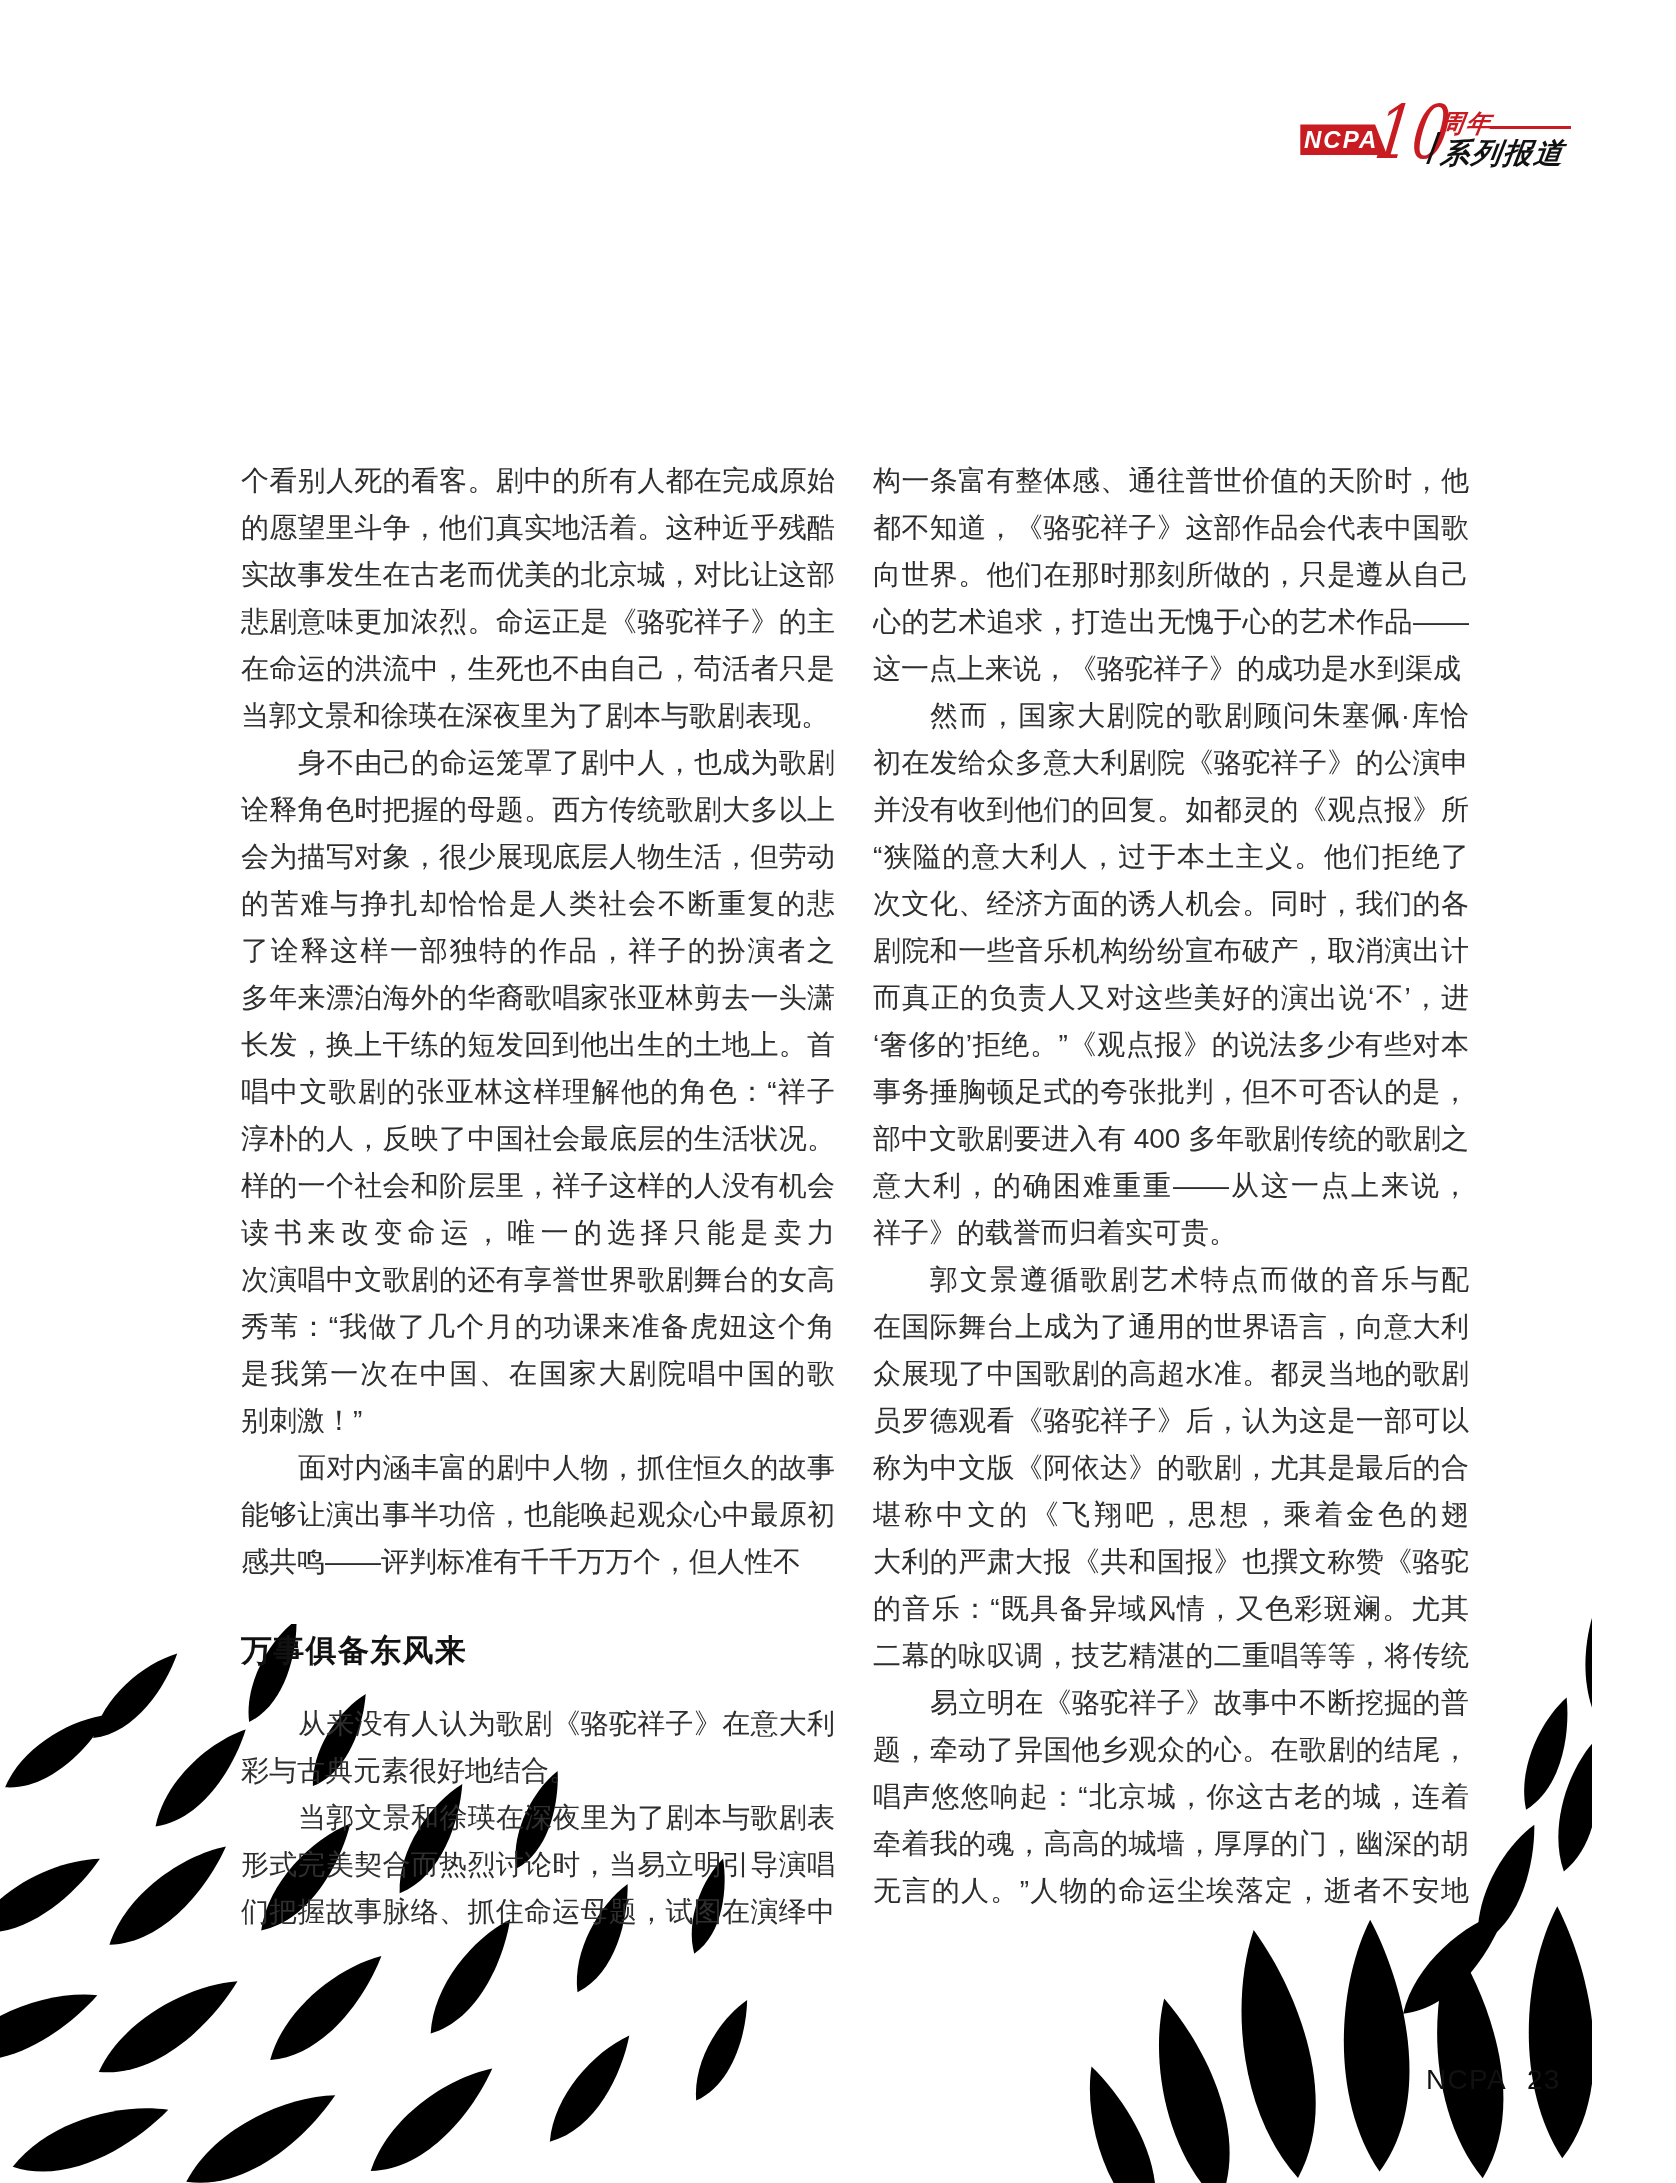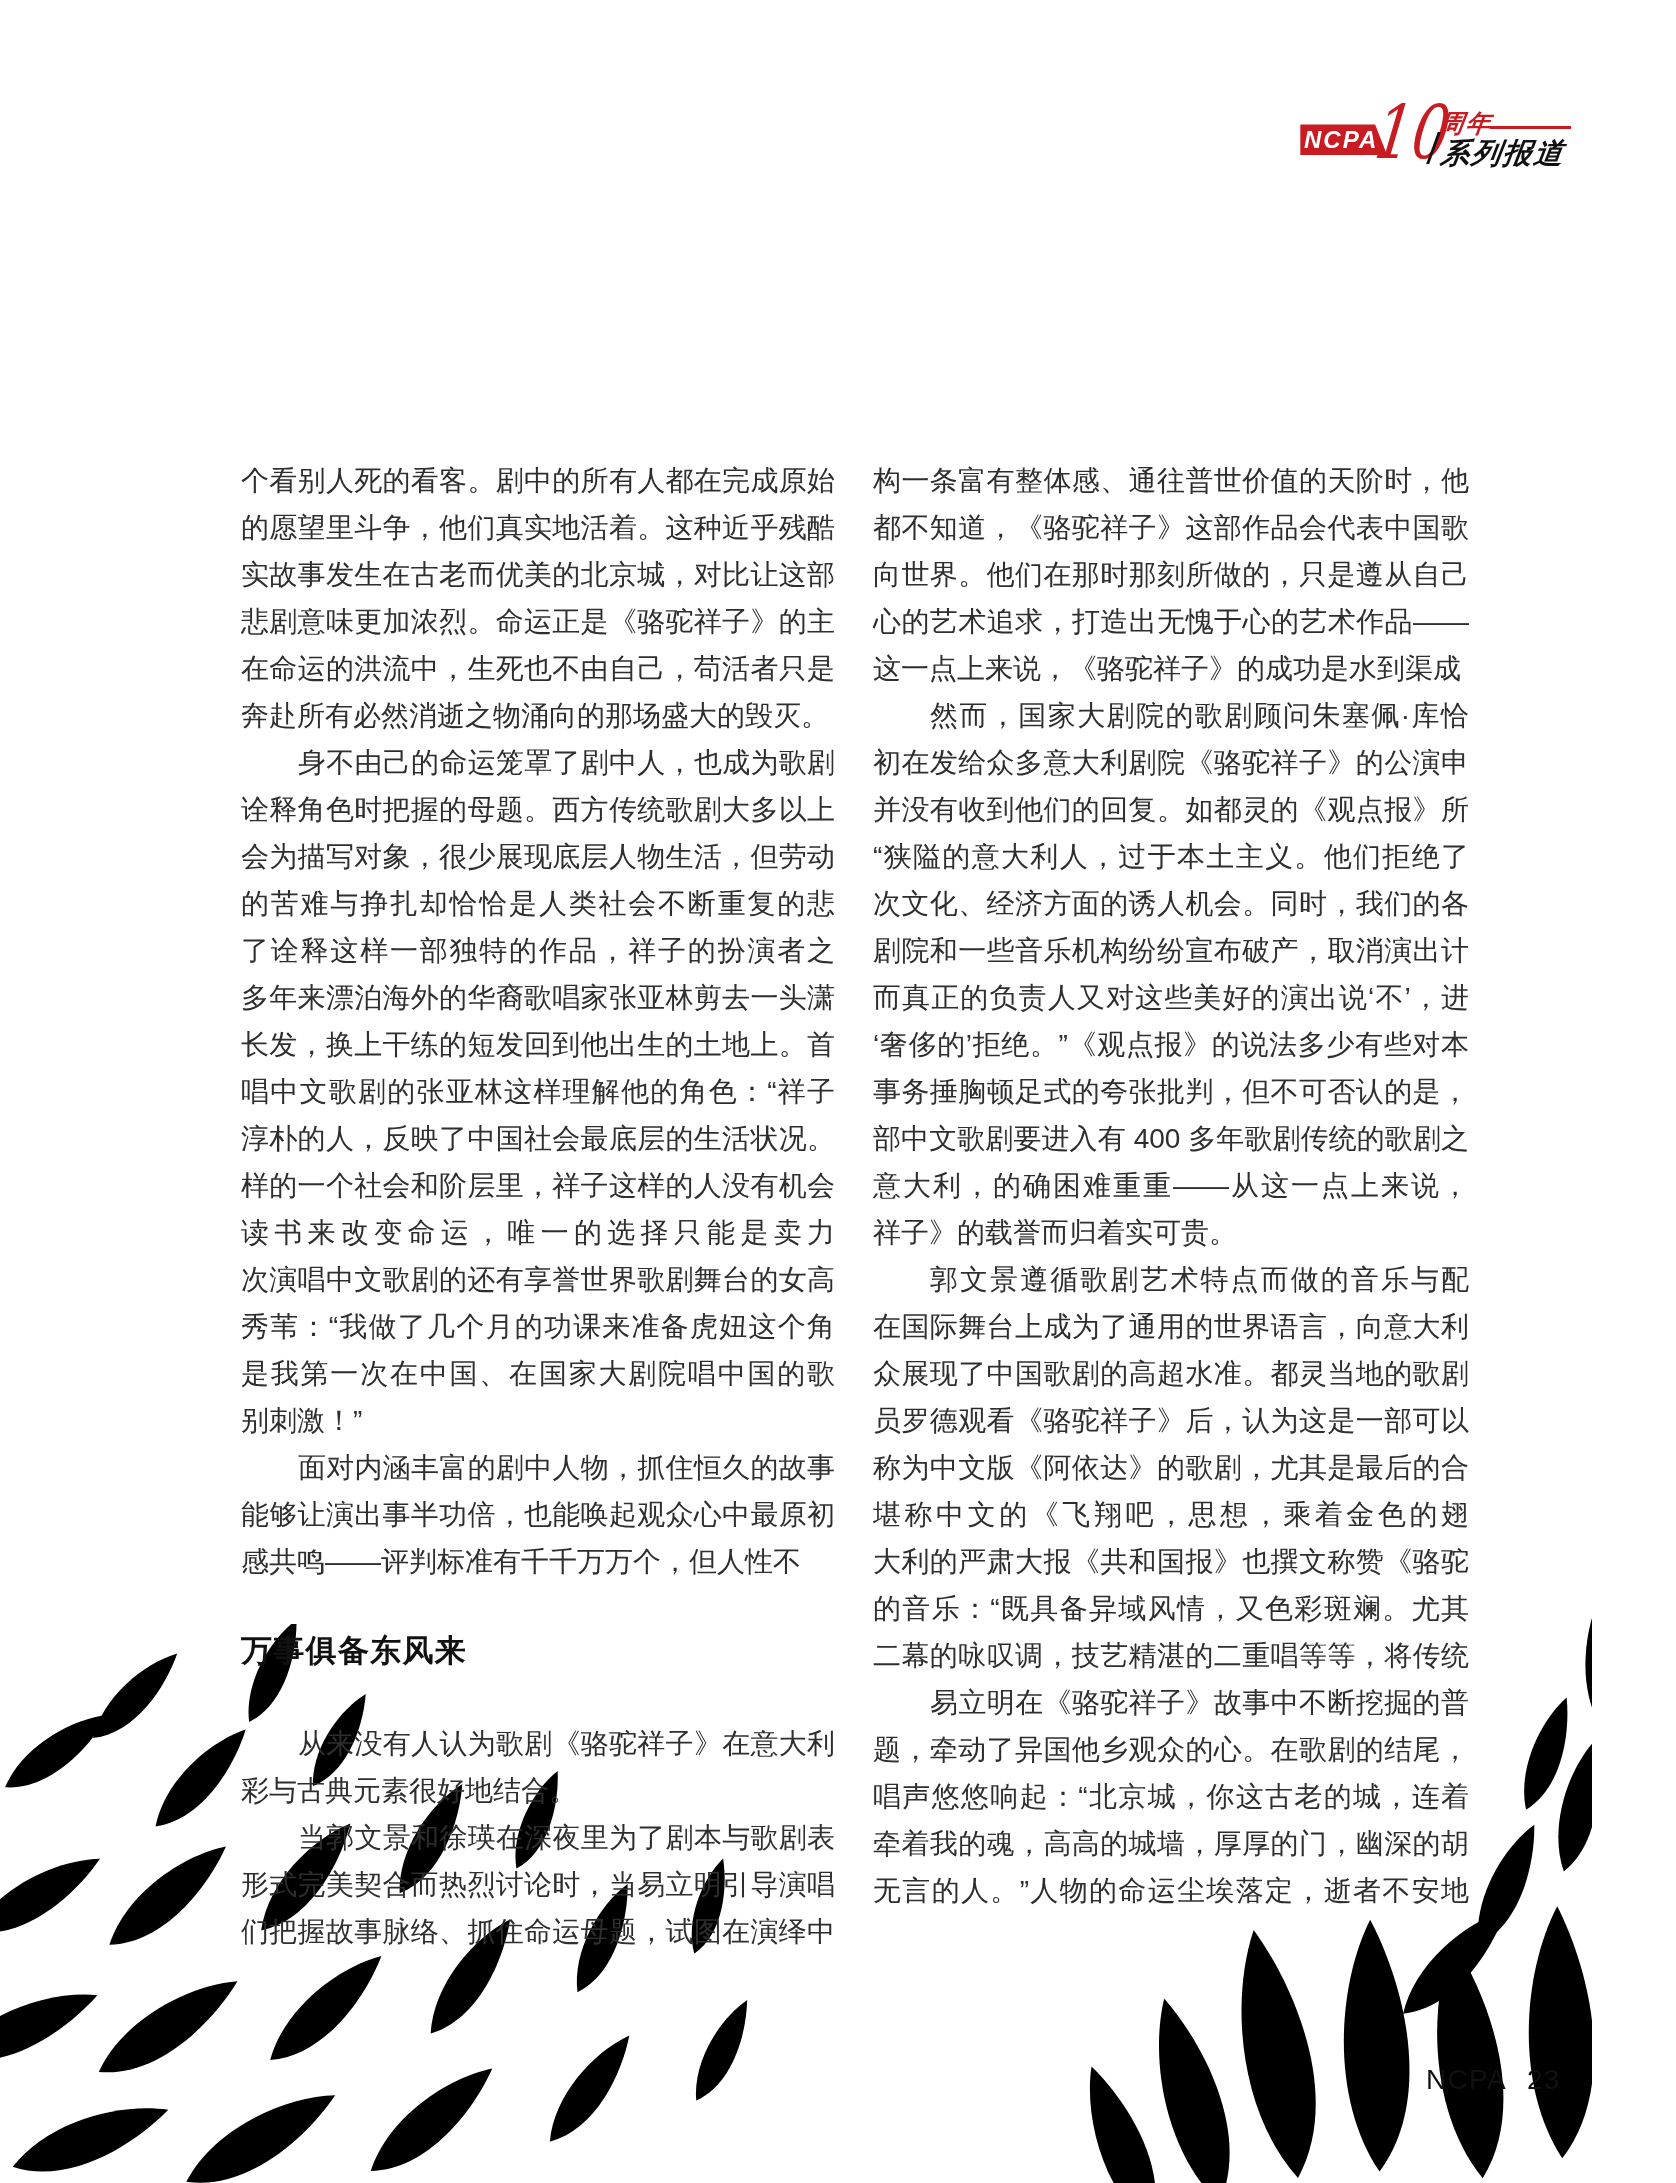--- a/index.html
+++ b/index.html
@@ -63,21 +63,21 @@
     font-size:28px;line-height:47px;
     color:var(--ink,#2e2e2e);
     white-space:normal;overflow:hidden;height:47px;
   }
   .line.mid{text-align:justify;text-align-last:justify;}
   .line.start{text-align:justify;text-align-last:justify;padding-left:57px;}
   .line.end{text-align:left;}
   .line.heading{
     font-size:31px;font-weight:bold;color:#111111;
     line-height:50px;height:50px;
-    margin-top:41px;margin-bottom:44px;
+    margin-top:41px;margin-bottom:24px;
     text-align:right;text-align-last:left;letter-spacing:1.3px;
   }
   
   #page-num{
     position:absolute;left:1426px;top:2064px;z-index:2;
     font-size:28px;color:#111111;letter-spacing:1.3px;
     display:flex;gap:20px;
   }
 </style>
 </head>
@@ -144,21 +144,21 @@
     <div class="slash"></div>
     <div class="series">系列报道</div>
   </div>
 
   <div id="col-left" class="column">
       <div class="line mid">个看别人死的看客。剧中的所有人都在完成原始积累</div>
       <div class="line mid">的愿望里斗争，他们真实地活着。这种近乎残酷的真</div>
       <div class="line mid">实故事发生在古老而优美的北京城，对比让这部戏的</div>
       <div class="line mid">悲剧意味更加浓烈。命运正是《骆驼祥子》的主题，</div>
       <div class="line mid">在命运的洪流中，生死也不由自己，苟活者只是为了</div>
-      <div class="line end">奔赴所有必然消逝之物涌向的那场盛大的毁灭。</div>
+      <div class="line end">当郭文景和徐瑛在深夜里为了剧本与歌剧表现。</div>
       <div class="line start">身不由己的命运笼罩了剧中人，也成为歌剧演员</div>
       <div class="line mid">诠释角色时把握的母题。西方传统歌剧大多以上流社</div>
       <div class="line mid">会为描写对象，很少展现底层人物生活，但劳动人民</div>
       <div class="line mid">的苦难与挣扎却恰恰是人类社会不断重复的悲剧。为</div>
       <div class="line mid">了诠释这样一部独特的作品，祥子的扮演者之一、30</div>
       <div class="line mid">多年来漂泊海外的华裔歌唱家张亚林剪去一头潇洒的</div>
       <div class="line mid">长发，换上干练的短发回到他出生的土地上。首次演</div>
       <div class="line mid">唱中文歌剧的张亚林这样理解他的角色：“祥子是一个</div>
       <div class="line mid">淳朴的人，反映了中国社会最底层的生活状况。在那</div>
       <div class="line mid">样的一个社会和阶层里，祥子这样的人没有机会通过</div>

